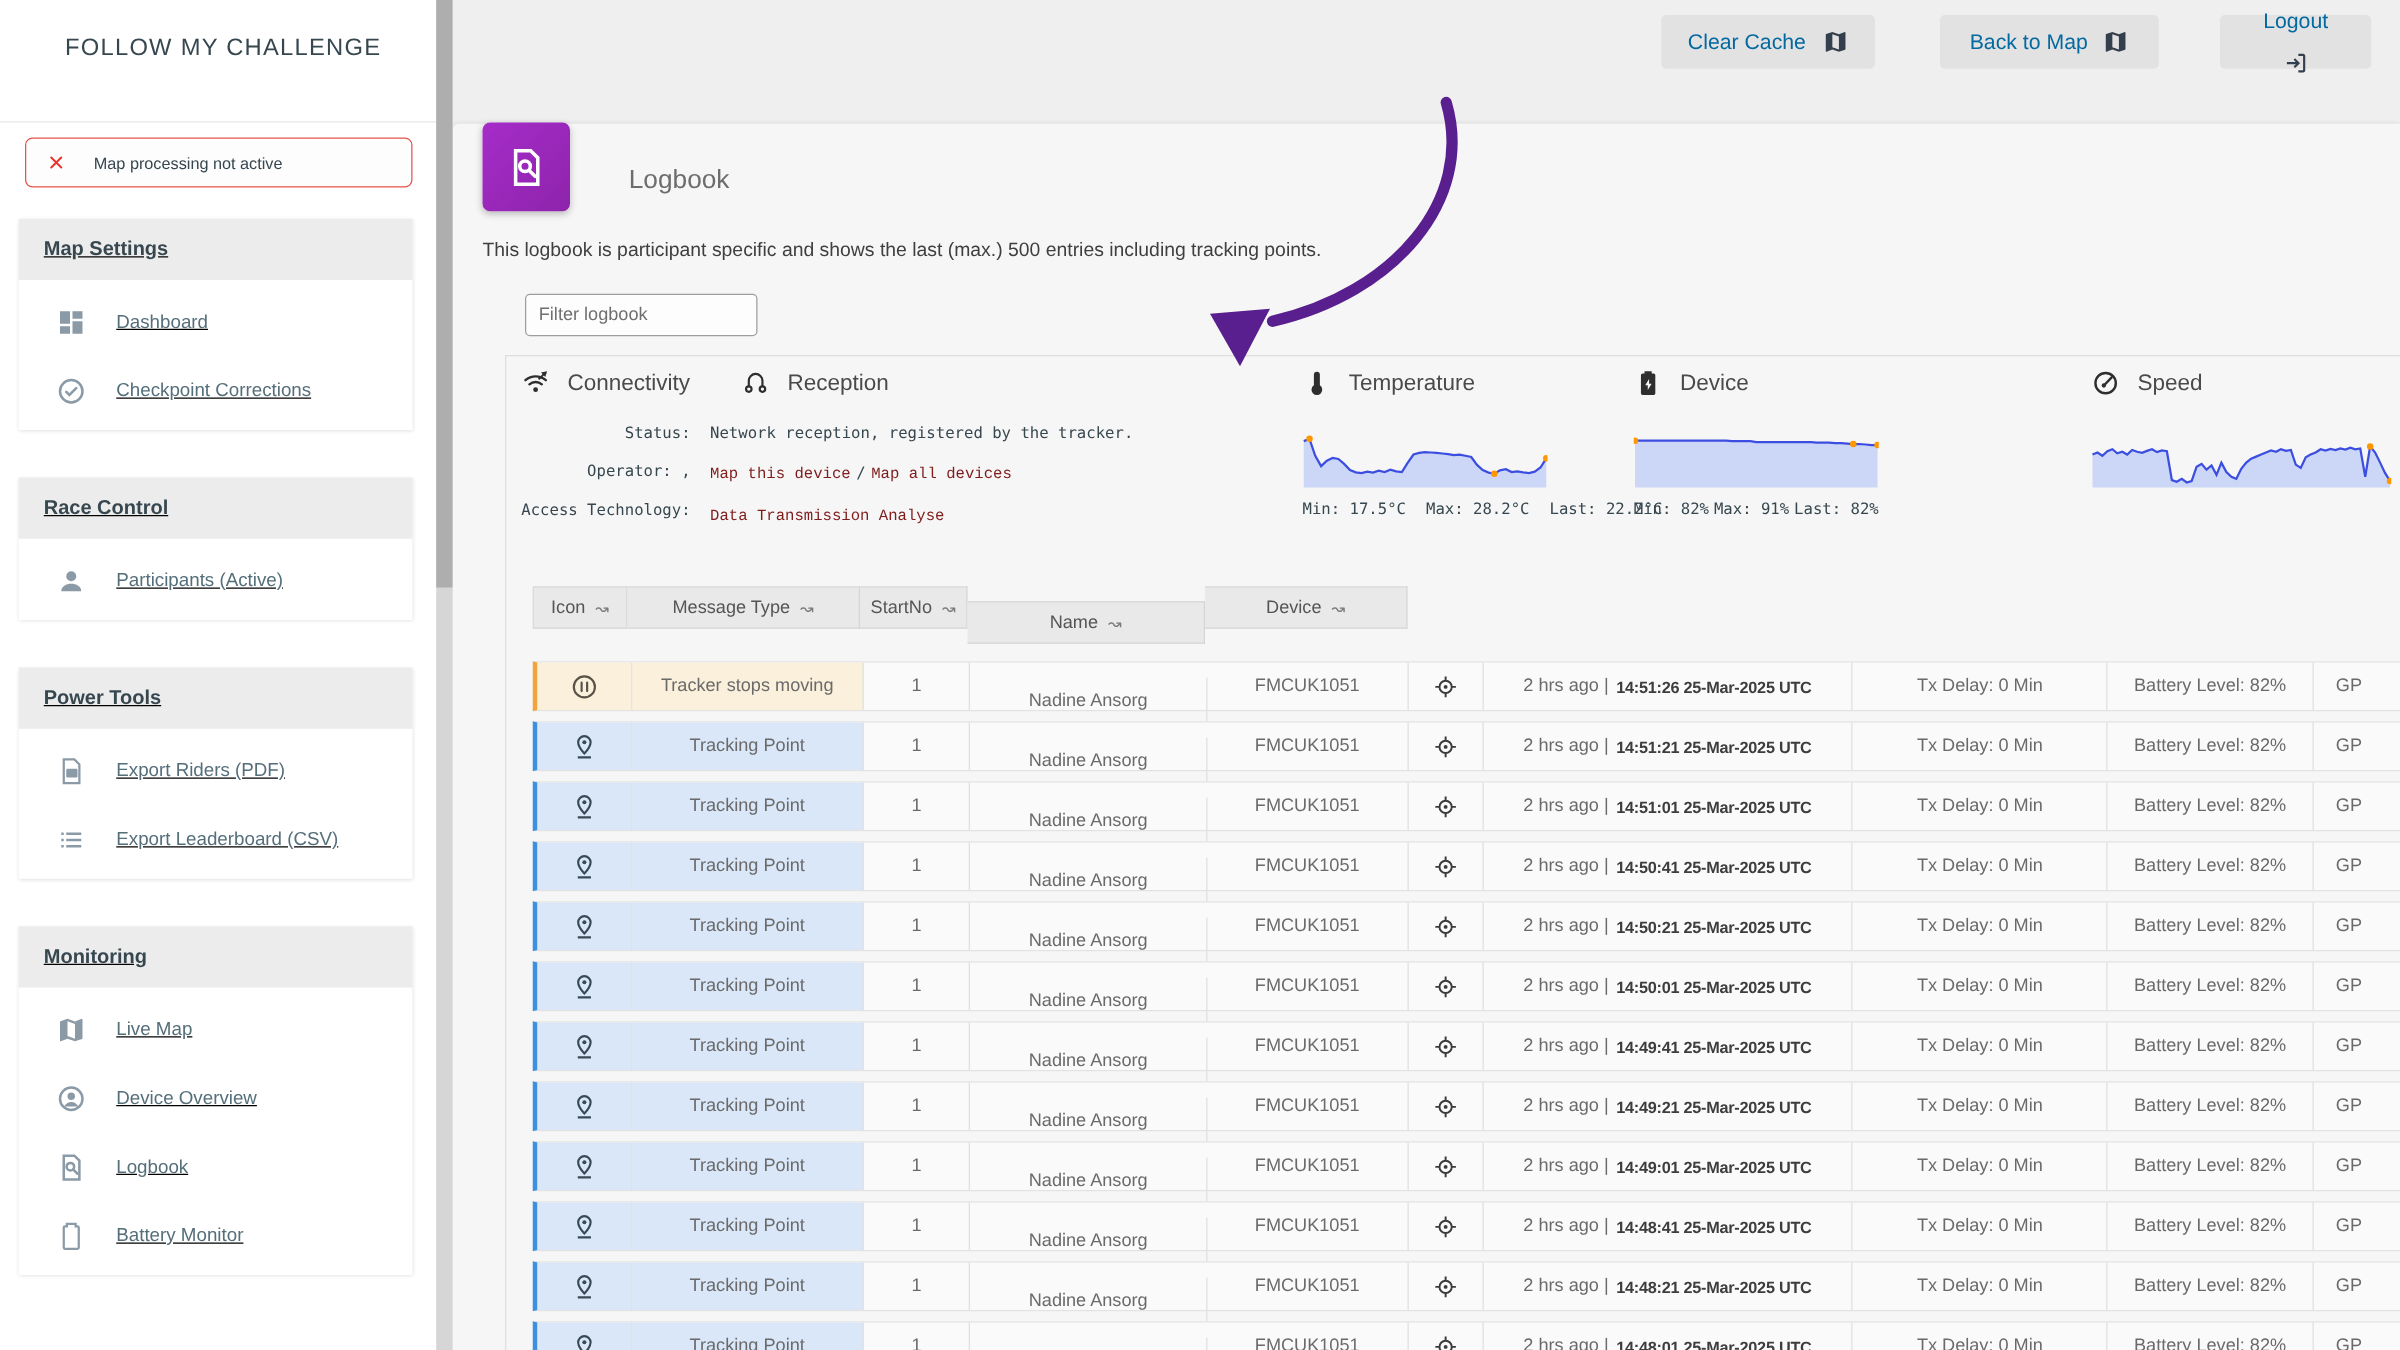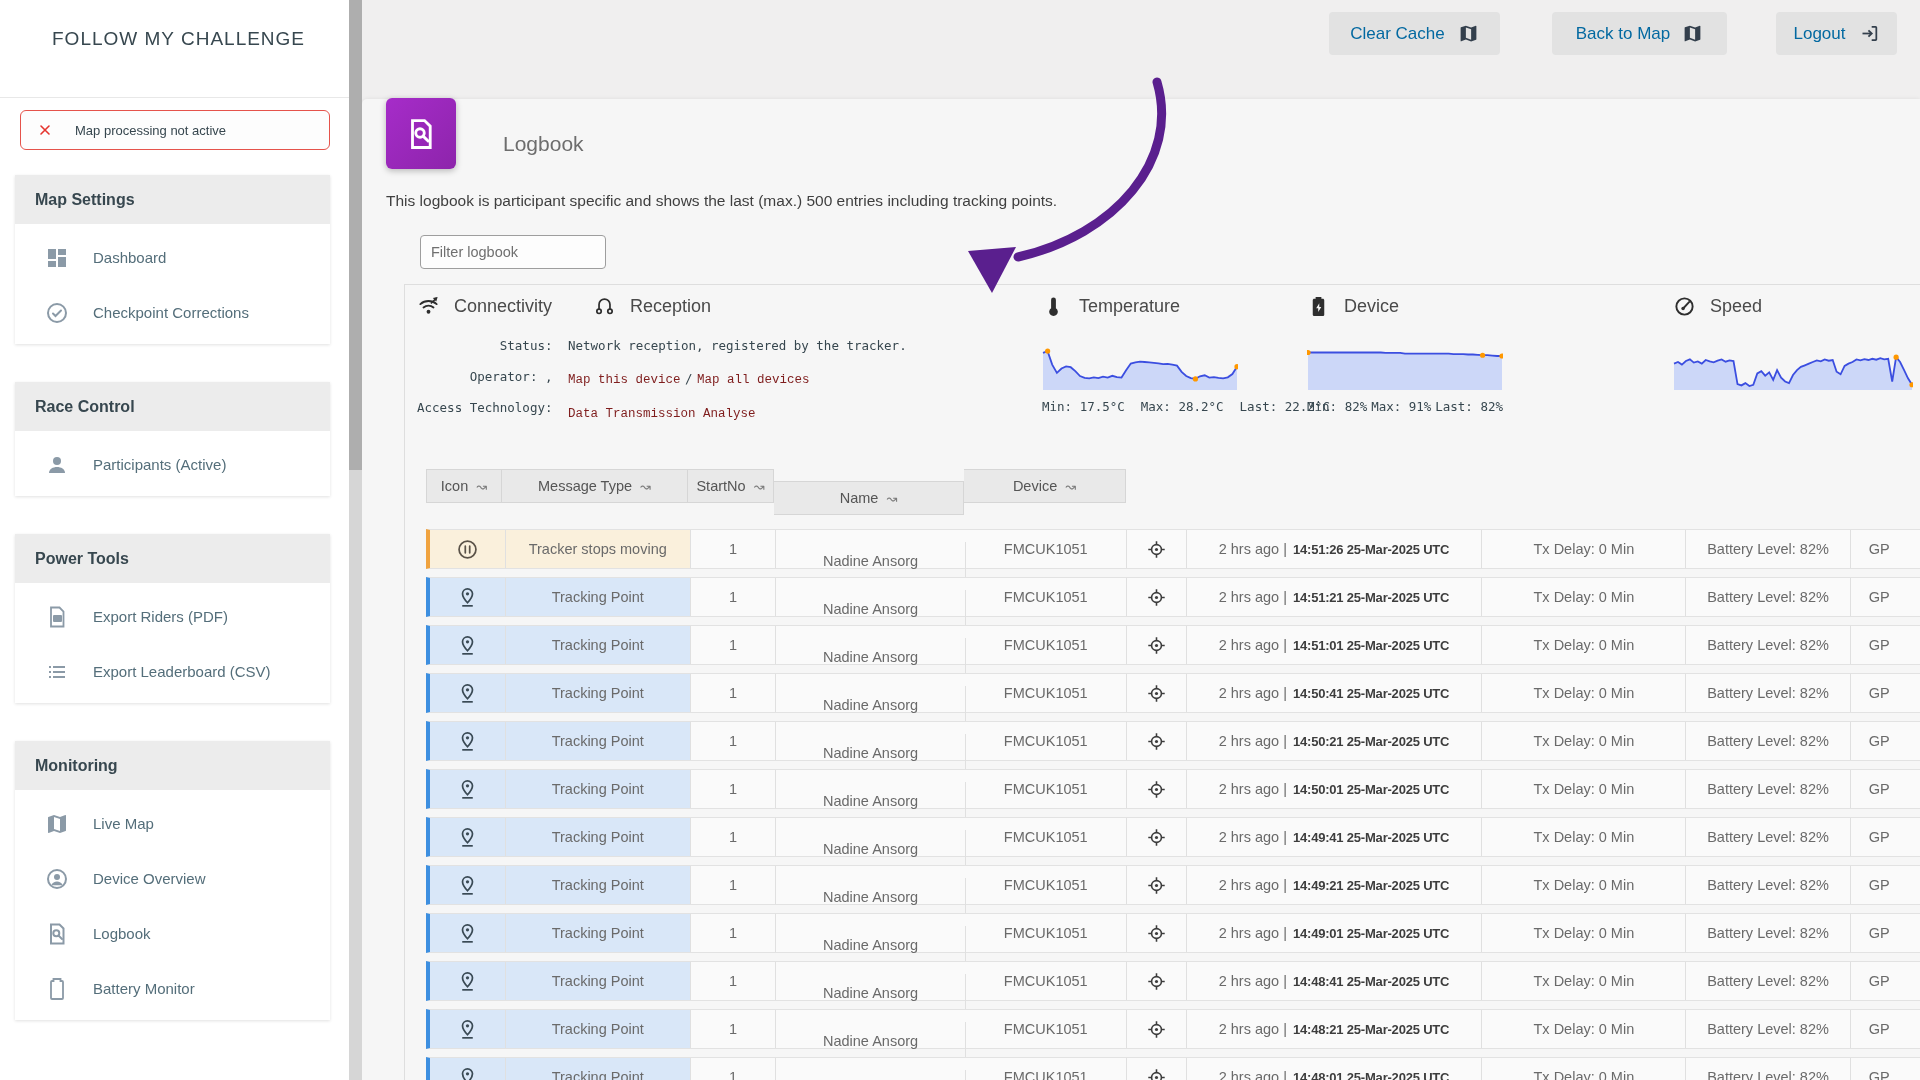--- a/index.html
+++ b/index.html
@@ -7,35 +7,35 @@
   .stage { position:relative; width:1920px; height:1080px; background:#f0efef; overflow:hidden; }
 
   
   .sidebar { position:absolute; left:0; top:0; width:349px; height:1080px; background:#ffffff; z-index:5; }
   .sidebar-title { position:absolute; left:52px; top:28px; font-size:19px; font-weight:500; letter-spacing:1px; color:#37474f; }
   .sidebar-divider { position:absolute; left:0; top:97px; width:349px; height:1px; background:#e8e8e8; }
   .sidebar-alert { position:absolute; left:20px; top:110px; width:310px; height:40px; border:1px solid #e5534b; border-radius:6px; display:flex; align-items:center; gap:22px; padding-left:16px; background:#fdfdfd; }
   .sidebar-alert .alert-x { width:16px; height:16px; color:#e5342e; flex:0 0 auto; }
   .sidebar-alert .alert-text { font-size:13px; color:#37474f; }
   .sidebar-groups { position:absolute; left:15px; top:175px; width:315px; }
-  .side-group { background:#ffffff; box-shadow:0 1px 3px rgba(0,0,0,0.12); margin-bottom:38px; }
+  .side-group { background:#ffffff; box-shadow:0 1px 3px rgba(0,0,0,0.12); margin-bottom:38px;text-decoration:underline; }
   .side-group-header { height:49px; background:#ececec; display:flex; align-items:center; padding-left:20px; font-size:16px; font-weight:bold; color:#37474f; }
   .side-items { padding:6px 0 4px 0; }
   .side-item { height:55px; display:flex; align-items:center; gap:24px; padding-left:30px; cursor:pointer; }
   .side-item .s-icon { width:24px; height:24px; color:#8b9aa7; flex:0 0 auto; }
   .side-item .s-label { font-size:15px; color:#546e7a; }
   .sidebar-scroll { position:absolute; left:349px; top:0; width:13px; height:1080px; background:#d6d6d6; z-index:6; }
   .sidebar-scroll .thumb { position:absolute; left:0; top:0; width:13px; height:470px; background:#aeaeae; }
 
   
   .topbtn { position:absolute; top:12px; height:43px; background:#e2e2e2; border-radius:4px; display:flex; align-items:center; justify-content:center; gap:13px; color:#0369a1; font-size:17px; cursor:pointer; }
   .topbtn .t-icon { width:21px; height:21px; color:#333f4c; }
   #btn-clear-cache { left:1329px; width:171px; }
   #btn-back-to-map { left:1552px; width:175px;gap:12px; }
-  #btn-logout { left:1776px; width:121px; }
+  #btn-logout { left:1776px; width:121px;flex-direction:column; }
 
   
   .content-card { position:absolute; left:362px; top:99px; width:1558px; height:981px; background:#f6f6f6; border-top-left-radius:5px; box-shadow:0 0 4px rgba(0,0,0,0.08); }
   .logbook-tile { position:absolute; left:386px; top:98px; width:70px; height:71px; border-radius:6px; background:linear-gradient(135deg,#a62cc9,#8d24ab); box-shadow:0 2px 6px rgba(0,0,0,0.25); display:flex; align-items:center; justify-content:center; z-index:3; }
   .logbook-tile .tile-icon { width:34px; height:34px; color:#ffffff; }
   .page-title { position:absolute; left:503px; top:132px; font-size:21px; color:#6d6d6d; }
   .page-desc { position:absolute; left:386px; top:192px; font-size:15.5px; color:#3f3f3f; }
   .filter-input { position:absolute; left:420px; top:235px; width:186px; height:34px; border:1.5px solid #9e9e9e; border-radius:4px; background:#fdfdfd; font-size:14.5px; color:#b91c1c; padding:0 10px; font-family:"Liberation Sans", sans-serif; }
   .filter-input::placeholder { color:#6f6f6f; }
 

